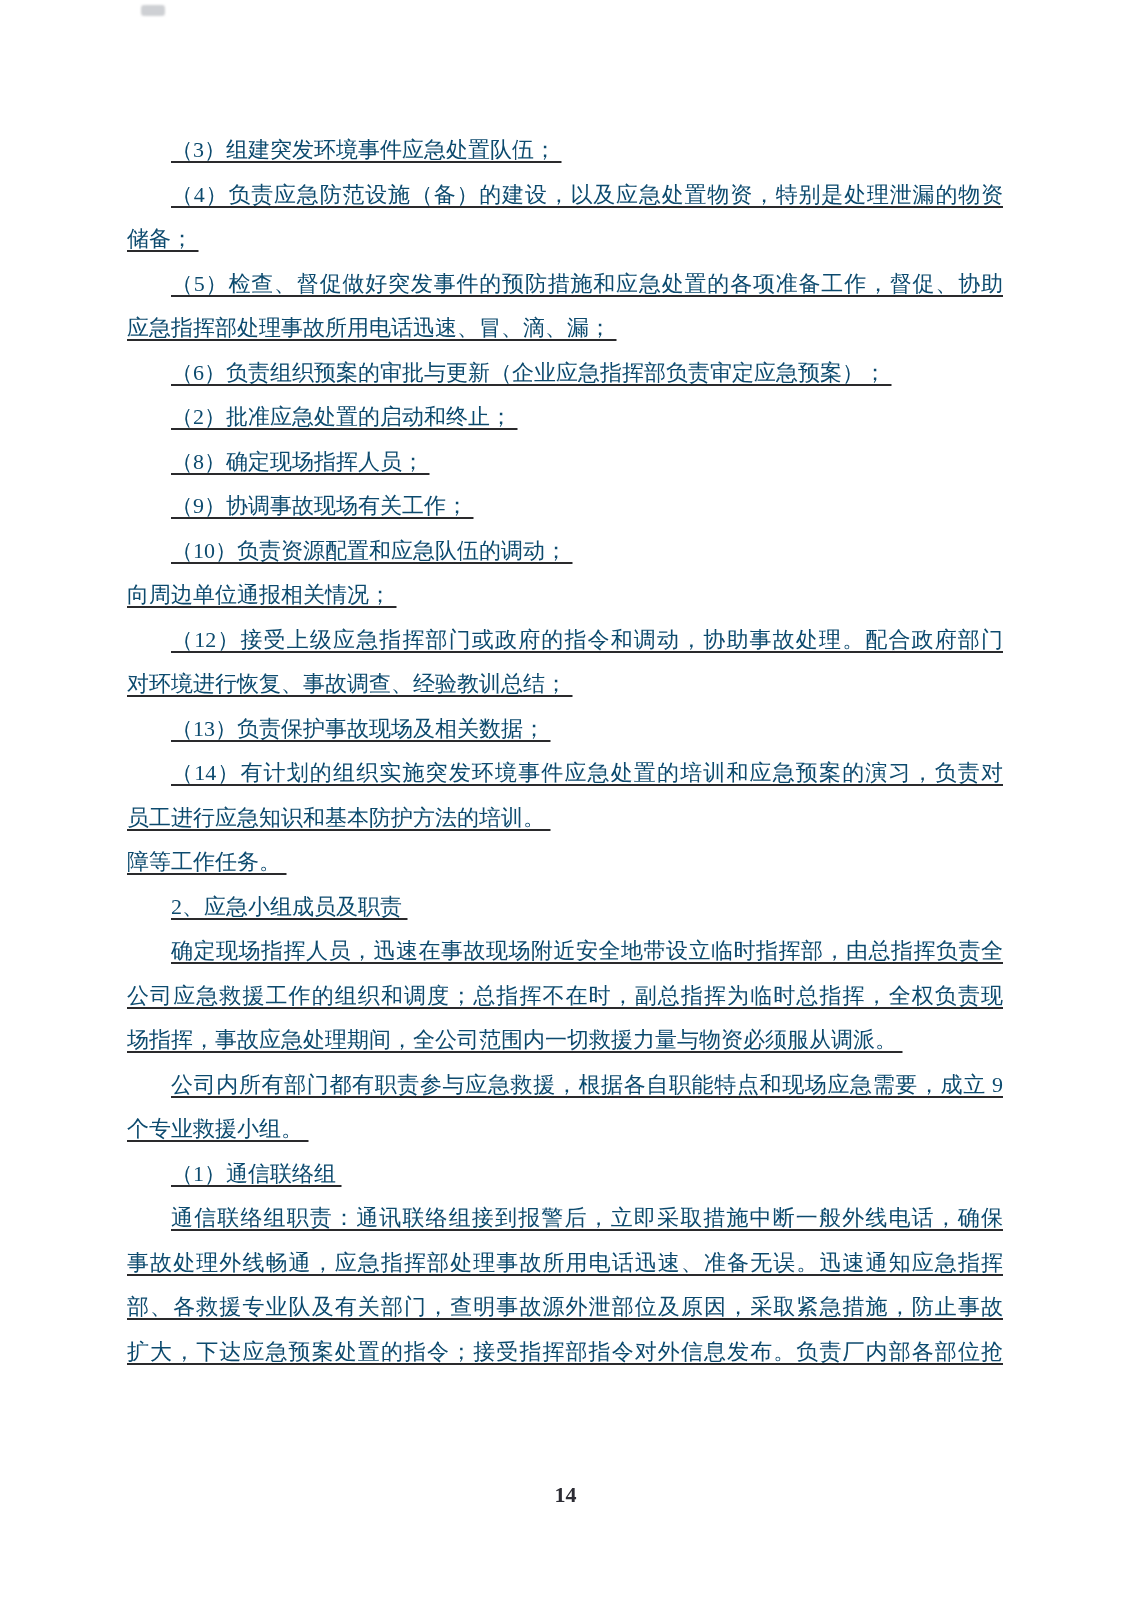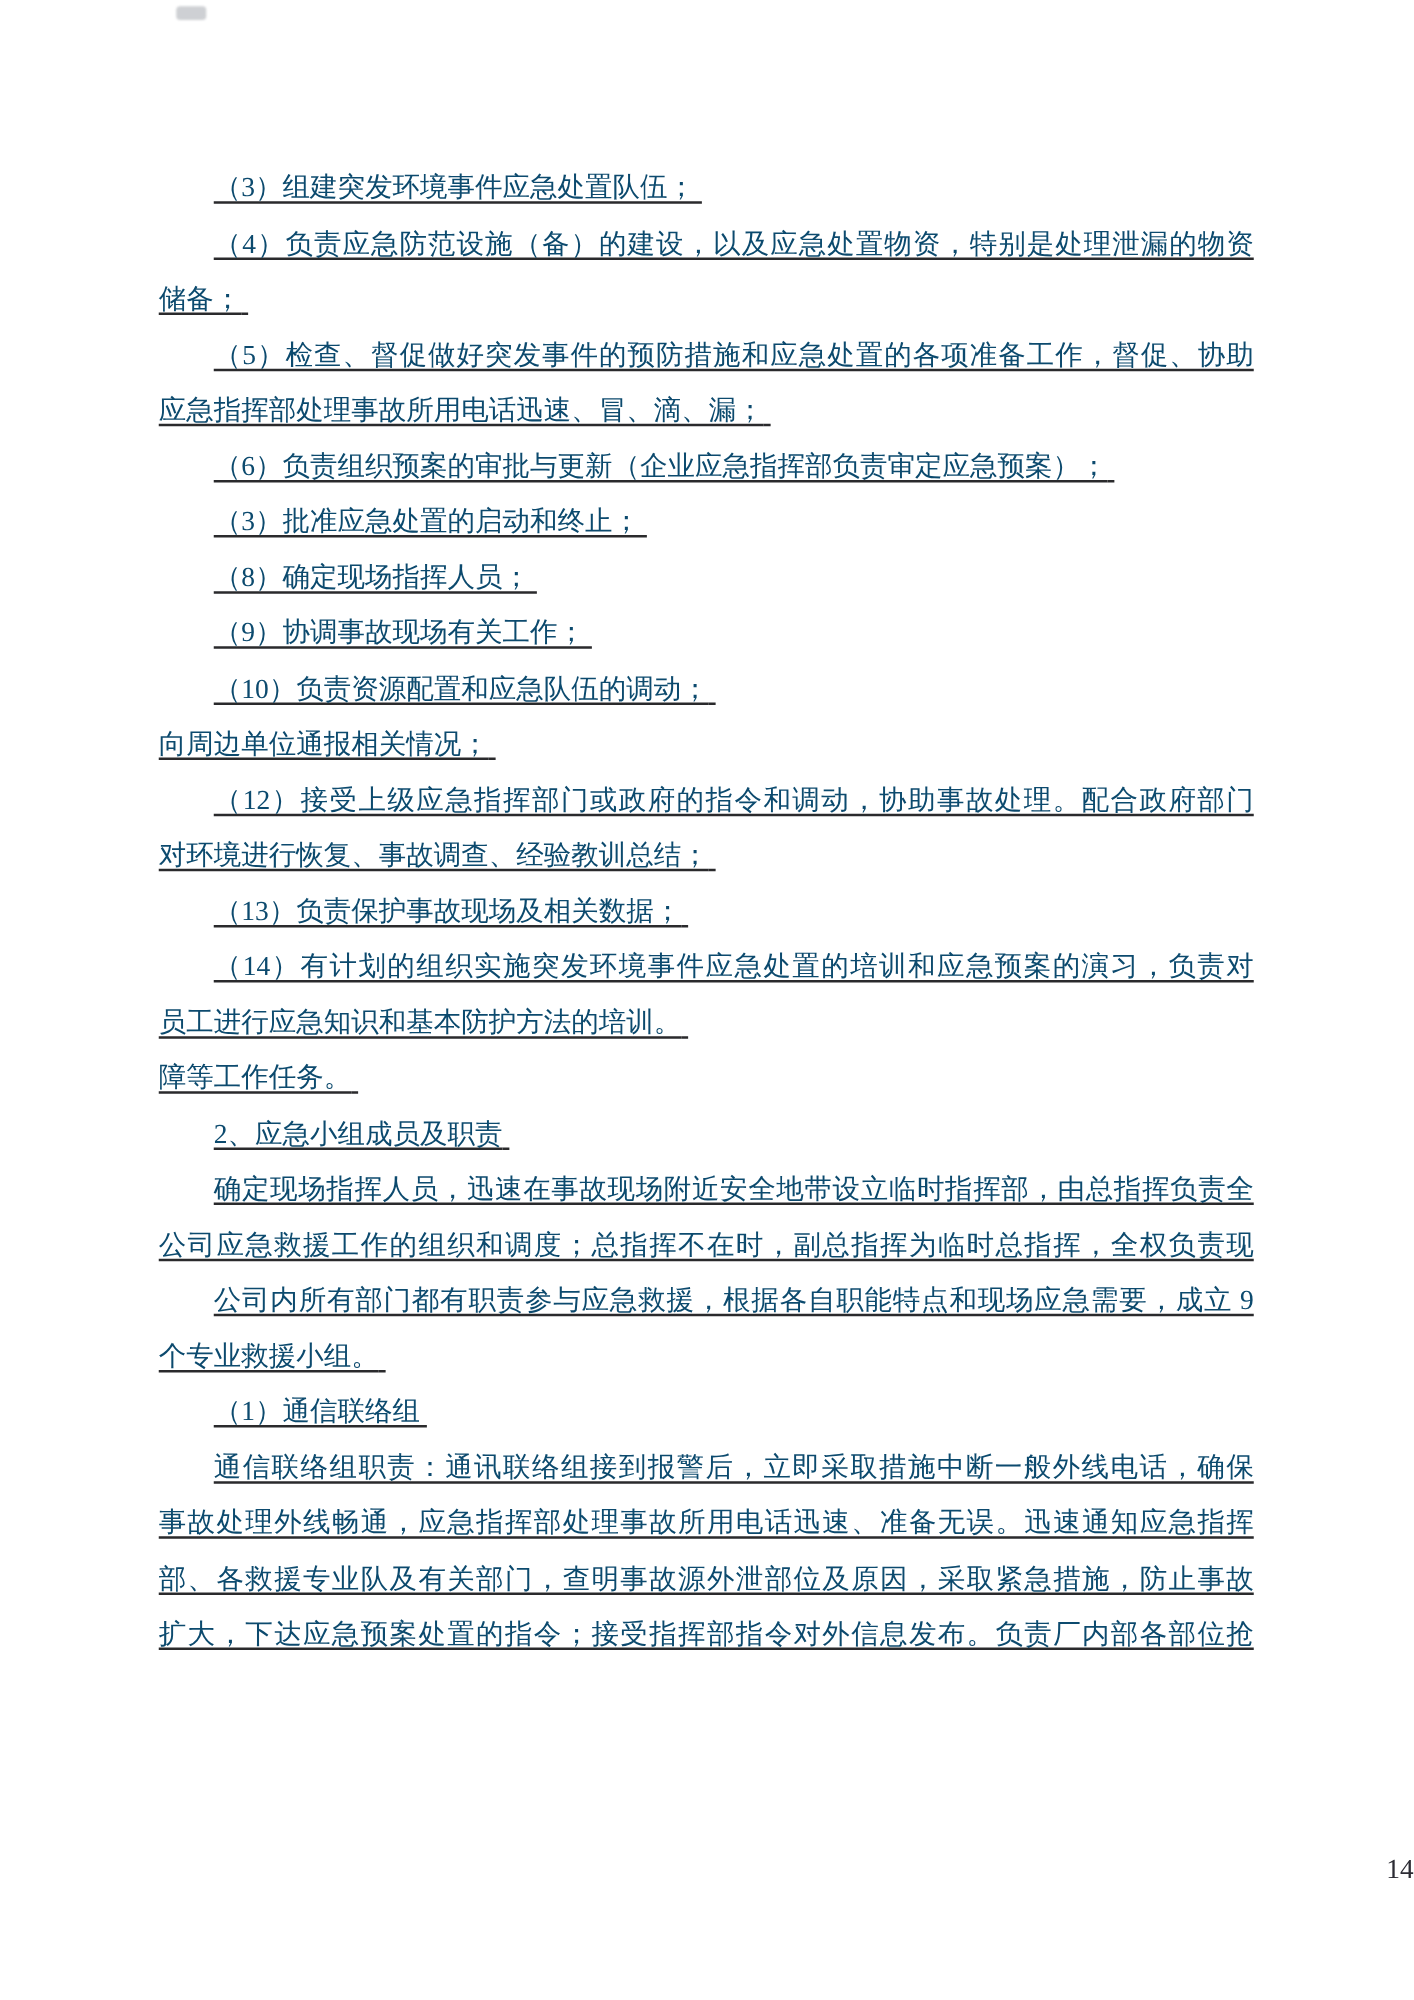--- a/index.html
+++ b/index.html
@@ -49,52 +49,54 @@
   .fill {
     text-align: justify;
     text-align-last: justify;
     text-justify: inter-character;
   }
   .footer {
     position: absolute;
     left: 0;
     top: 1482px;
     width: 100%;
-    text-align: right;
+    text-align: center;
     font-size: 22px;
     color: #2c2c34;
     line-height: 26px;
+    font-weight: bold;
   }
 </style>
 </head>
 <body>
 
 <div class="page">
   <div class="scan-artifact"></div>
   <div class="text-block">
       <div class="line indent">（3）组建突发环境事件应急处置队伍；</div>
       <div class="line indent fill">（4）负责应急防范设施（备）的建设，以及应急处置物资，特别是处理泄漏的物资</div>
       <div class="line">储备；</div>
       <div class="line indent fill">（5）检查、督促做好突发事件的预防措施和应急处置的各项准备工作，督促、协助</div>
       <div class="line">应急指挥部处理事故所用电话迅速、冒、滴、漏；</div>
       <div class="line indent">（6）负责组织预案的审批与更新（企业应急指挥部负责审定应急预案）；</div>
-      <div class="line indent">（3）批准应急处置的启动和终止；</div>
+      <div class="line indent">（2）批准应急处置的启动和终止；</div>
       <div class="line indent">（8）确定现场指挥人员；</div>
       <div class="line indent">（9）协调事故现场有关工作；</div>
       <div class="line indent">（10）负责资源配置和应急队伍的调动；</div>
       <div class="line">向周边单位通报相关情况；</div>
       <div class="line indent fill">（12）接受上级应急指挥部门或政府的指令和调动，协助事故处理。配合政府部门</div>
       <div class="line">对环境进行恢复、事故调查、经验教训总结；</div>
       <div class="line indent">（13）负责保护事故现场及相关数据；</div>
       <div class="line indent fill">（14）有计划的组织实施突发环境事件应急处置的培训和应急预案的演习，负责对</div>
       <div class="line">员工进行应急知识和基本防护方法的培训。</div>
       <div class="line">障等工作任务。</div>
       <div class="line indent">2、应急小组成员及职责</div>
       <div class="line indent fill">确定现场指挥人员，迅速在事故现场附近安全地带设立临时指挥部，由总指挥负责全</div>
       <div class="line fill">公司应急救援工作的组织和调度；总指挥不在时，副总指挥为临时总指挥，全权负责现</div>
+      <div class="line">场指挥，事故应急处理期间，全公司范围内一切救援力量与物资必须服从调派。</div>
       <div class="line indent fill">公司内所有部门都有职责参与应急救援，根据各自职能特点和现场应急需要，成立 9</div>
       <div class="line">个专业救援小组。</div>
       <div class="line indent">（1）通信联络组</div>
       <div class="line indent fill">通信联络组职责：通讯联络组接到报警后，立即采取措施中断一般外线电话，确保</div>
       <div class="line fill">事故处理外线畅通，应急指挥部处理事故所用电话迅速、准备无误。迅速通知应急指挥</div>
       <div class="line fill">部、各救援专业队及有关部门，查明事故源外泄部位及原因，采取紧急措施，防止事故</div>
       <div class="line fill">扩大，下达应急预案处置的指令；接受指挥部指令对外信息发布。负责厂内部各部位抢</div>
     </div>
   <div class="footer">
     <span>14</span>

